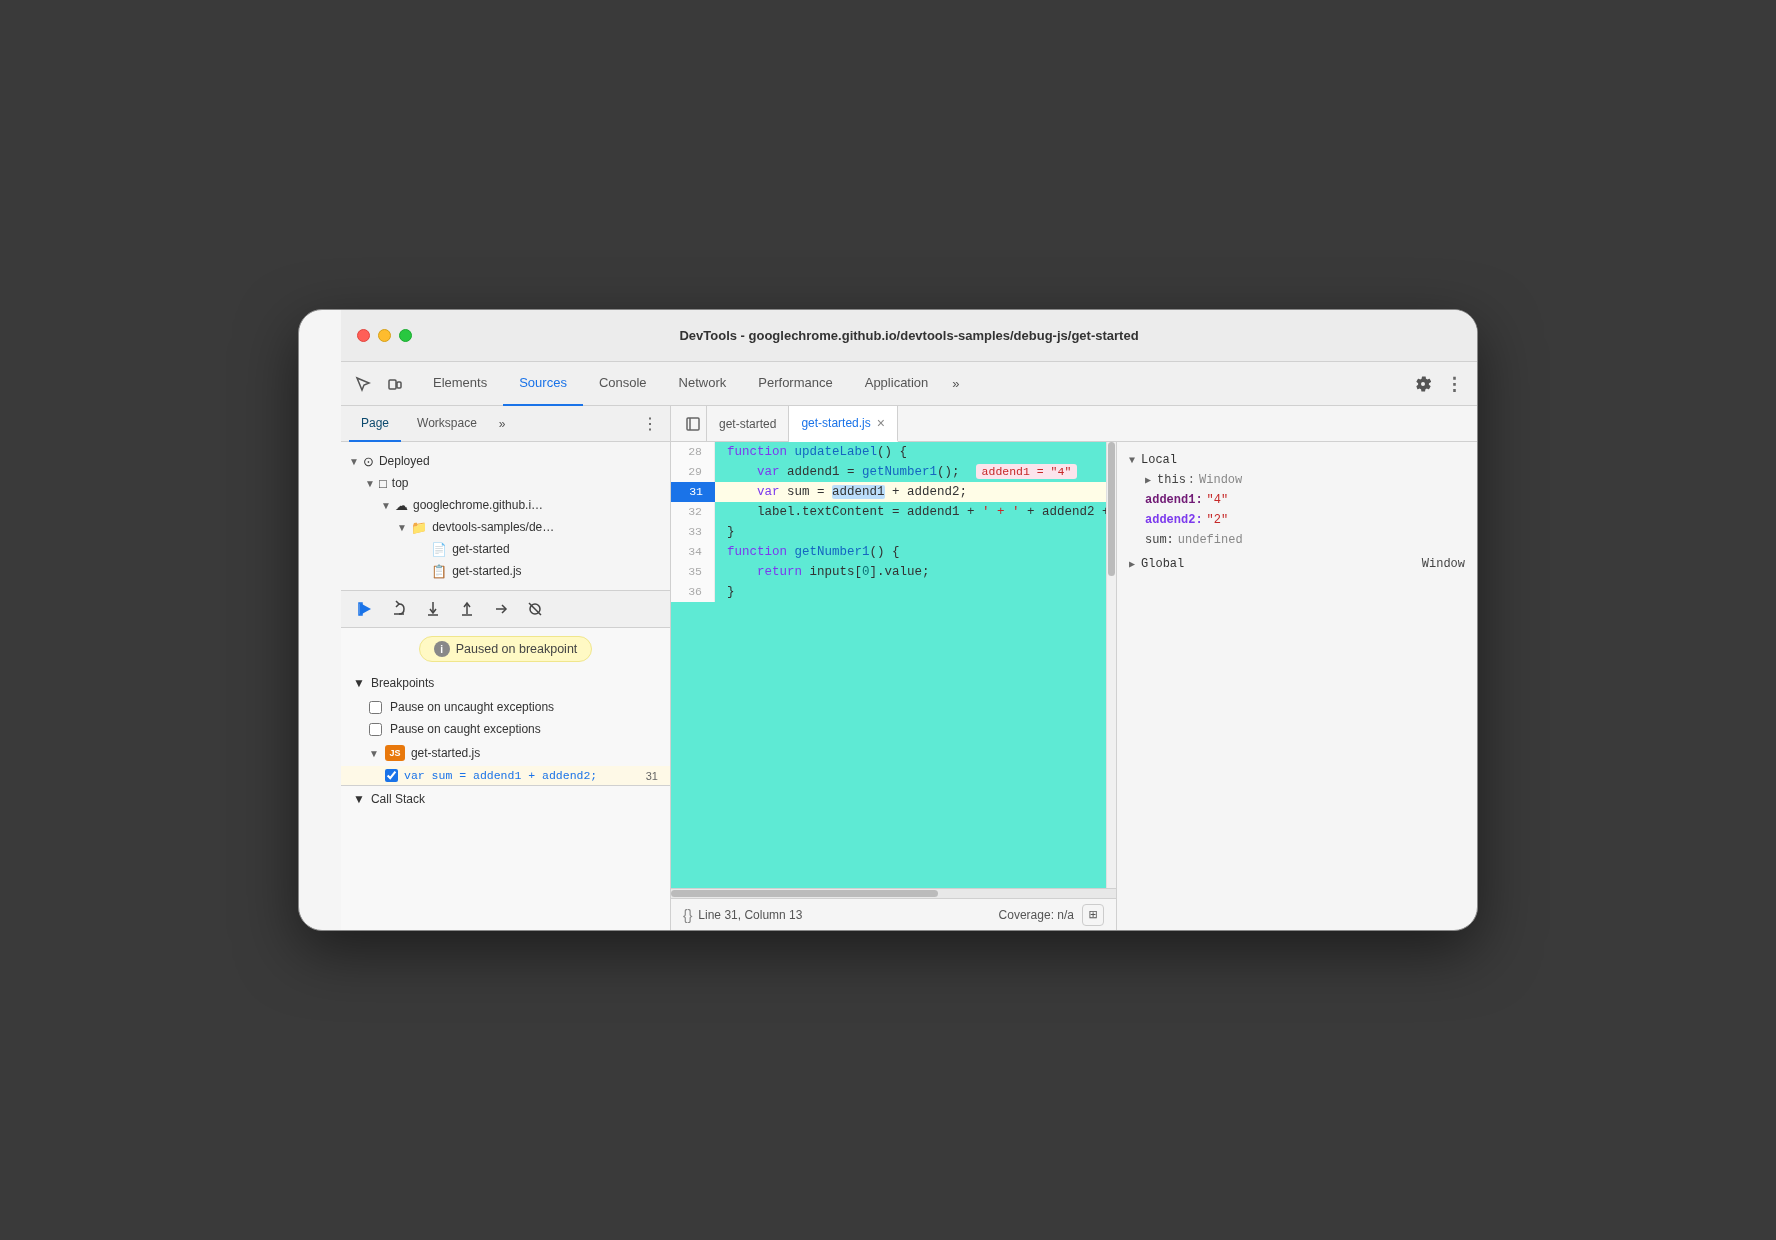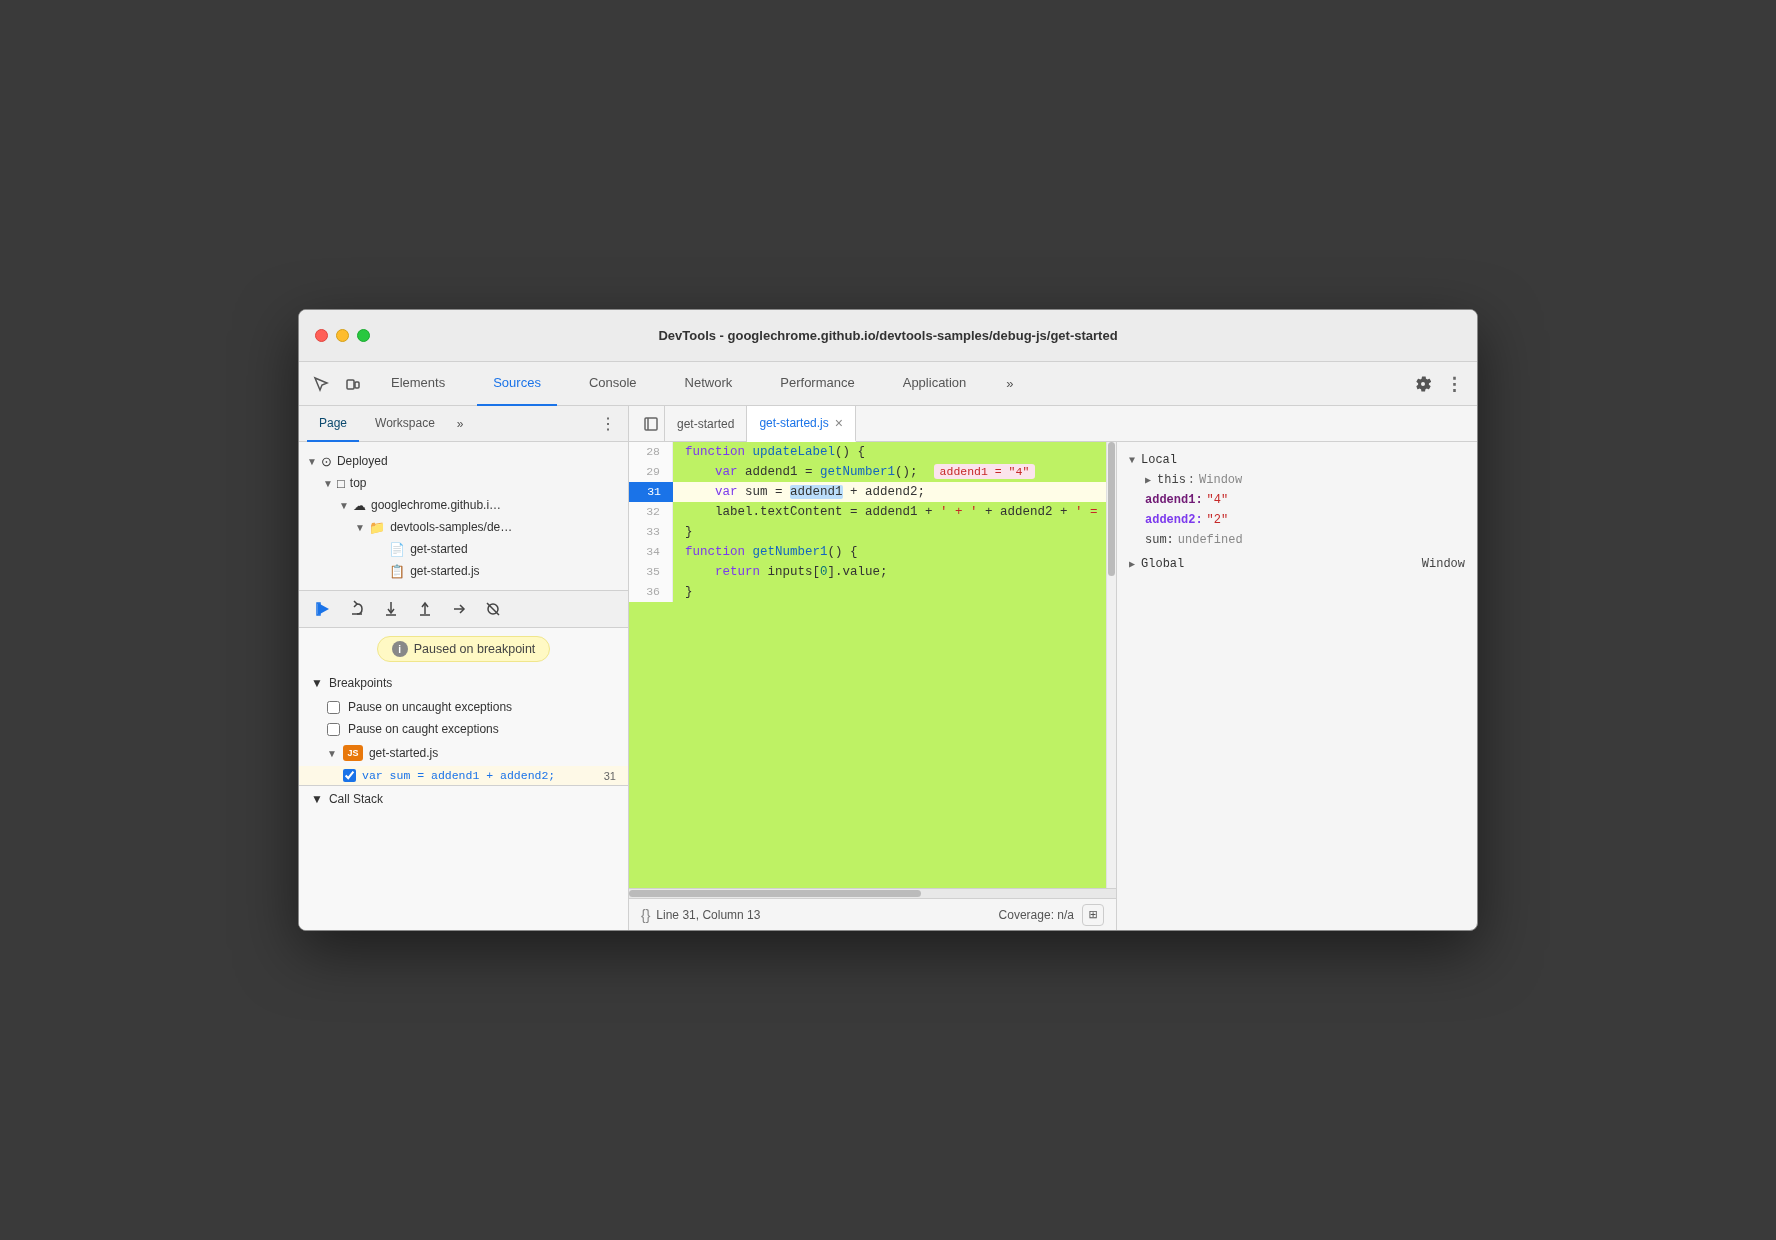--- a/index.html
+++ b/index.html
@@ -7,24 +7,25 @@
       background: #3a3a3a;
       display: flex;
       justify-content: center;
       align-items: center;
       min-height: 100vh;
       font-family: -apple-system, BlinkMacSystemFont, 'Helvetica Neue', sans-serif;
     }
     .window {
       width: 1180px;
       background: #f5f5f5;
-      border-radius: 8px;
+      border-radius: 24px;
       box-shadow: 0 20px 60px rgba(0,0,0,0.5);
       overflow: hidden;
       border: 1px solid #888;
+      padding-left: 42px;
     }
     
     .titlebar {
       background: #ececec;
       height: 52px;
       display: flex;
       align-items: center;
       padding: 0 16px;
       border-bottom: 1px solid #d0d0d0;
       position: relative;
@@ -72,21 +73,21 @@
       color: #555;
       font-size: 14px;
       border: none;
       background: transparent;
     }
     .toolbar-tabs {
       display: flex;
       align-items: center;
       flex: 1;
       margin-left: 4px;
-      gap: 16px;
+      gap: 0;
     }
     .toolbar-tab {
       padding: 0 16px;
       height: 44px;
       display: flex;
       align-items: center;
       font-size: 13px;
       color: #555;
       cursor: pointer;
       border-bottom: 2px solid transparent;
@@ -348,21 +349,21 @@
       cursor: pointer;
       font-size: 14px;
       color: #555;
       border-right: 1px solid #d0d0d0;
     }
     
     .code-editor {
       flex: 1;
       overflow: auto;
       position: relative;
-      background: #bef264;
+      background: #5eead4;
     }
     .code-lines {
       display: table;
       width: 100%;
       font-family: 'Courier New', Courier, monospace;
       font-size: 12.5px;
       line-height: 20px;
     }
     .code-line {
       display: table-row;

